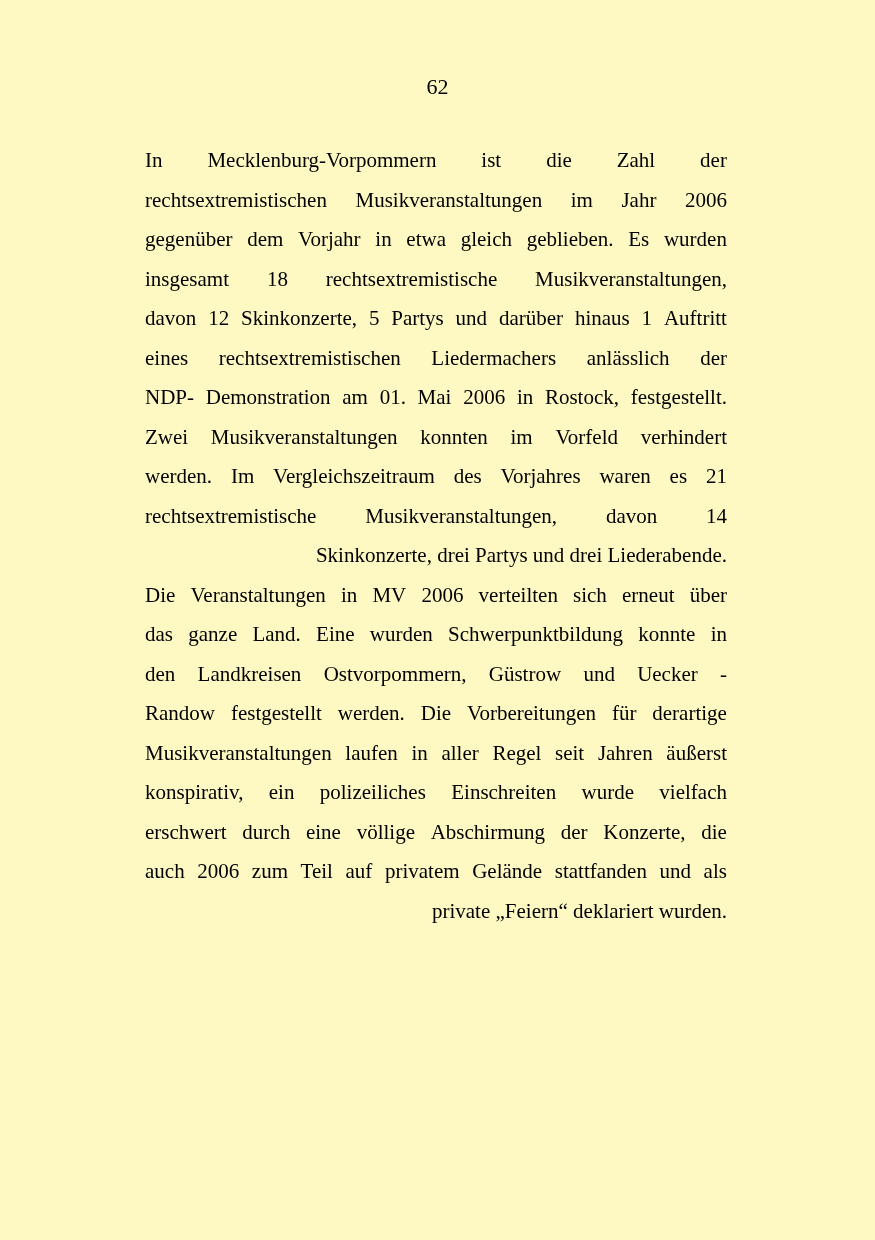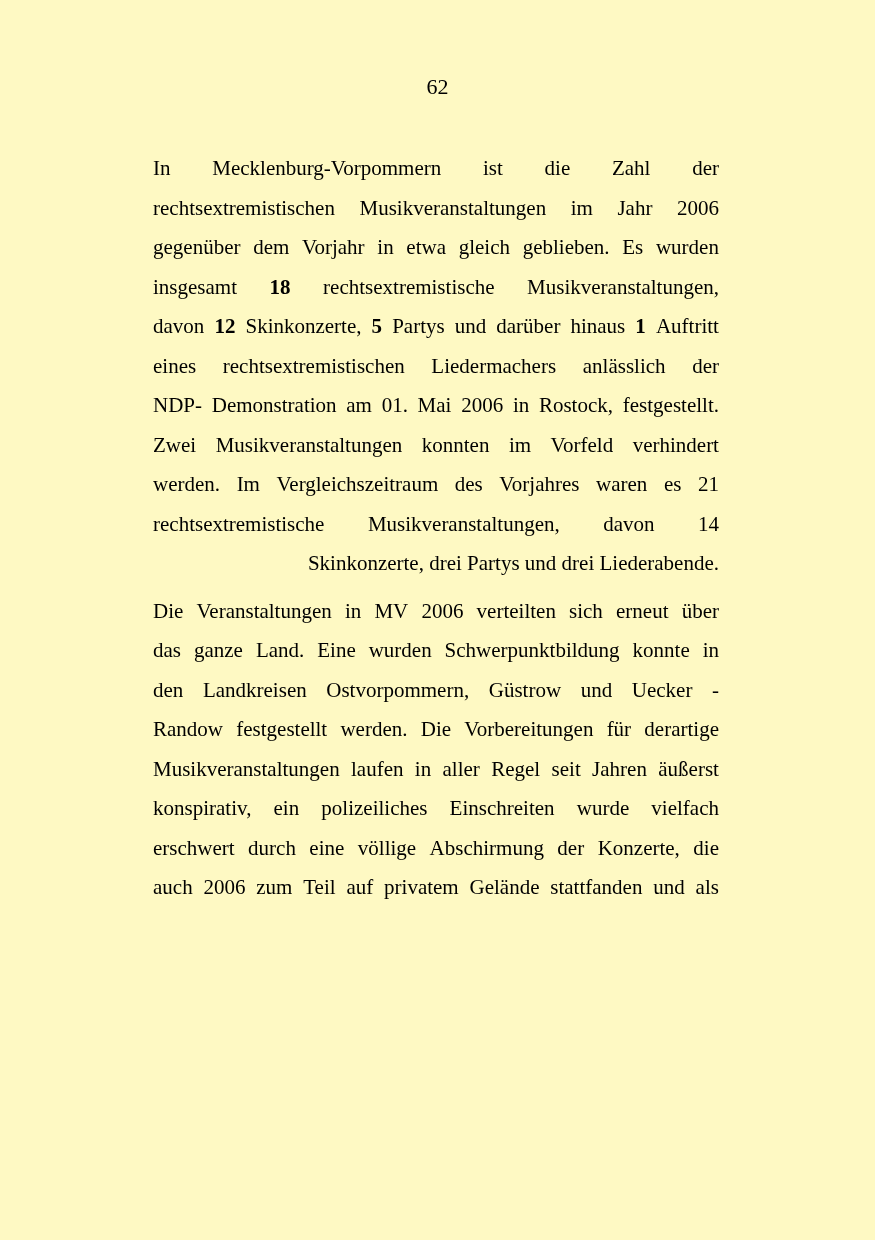--- a/index.html
+++ b/index.html
@@ -26,37 +26,37 @@
     line-height: 26px;
   }
   .document-body {
     position: absolute;
     top: 141px;
     left: 145px;
     width: 582px;
     font-size: 21px;
   }
   .paragraph {
-    margin: 8px;
+    margin: 0;
     padding: 0;
   }
   .line {
     height: 39.5px;
     line-height: 39.5px;
   }
   .line.just {
     display: flex;
     justify-content: space-between;
     align-items: baseline;
   }
   .line.last {
     text-align: right;
   }
   .word { white-space: pre; }
-  .bold { font-weight: bold; }
+  .bold { font-weight: normal; }
 </style>
 </head>
 <body>
 
 <div class="page">
   <div class="page-number">62</div>
   <div class="document-body">
       <div class="paragraph">
         <div class="line just">
           <span class="word">In</span>
@@ -219,15 +219,16 @@
           <span class="word">2006</span>
           <span class="word">zum</span>
           <span class="word">Teil</span>
           <span class="word">auf</span>
           <span class="word">privatem</span>
           <span class="word">Gelände</span>
           <span class="word">stattfanden</span>
           <span class="word">und</span>
           <span class="word">als</span>
         </div>
+        <div class="line last"><span class="">private „Feiern“ deklariert wurden.</span></div>
       </div>
     </div>
 </div>
 
 </body></html>

